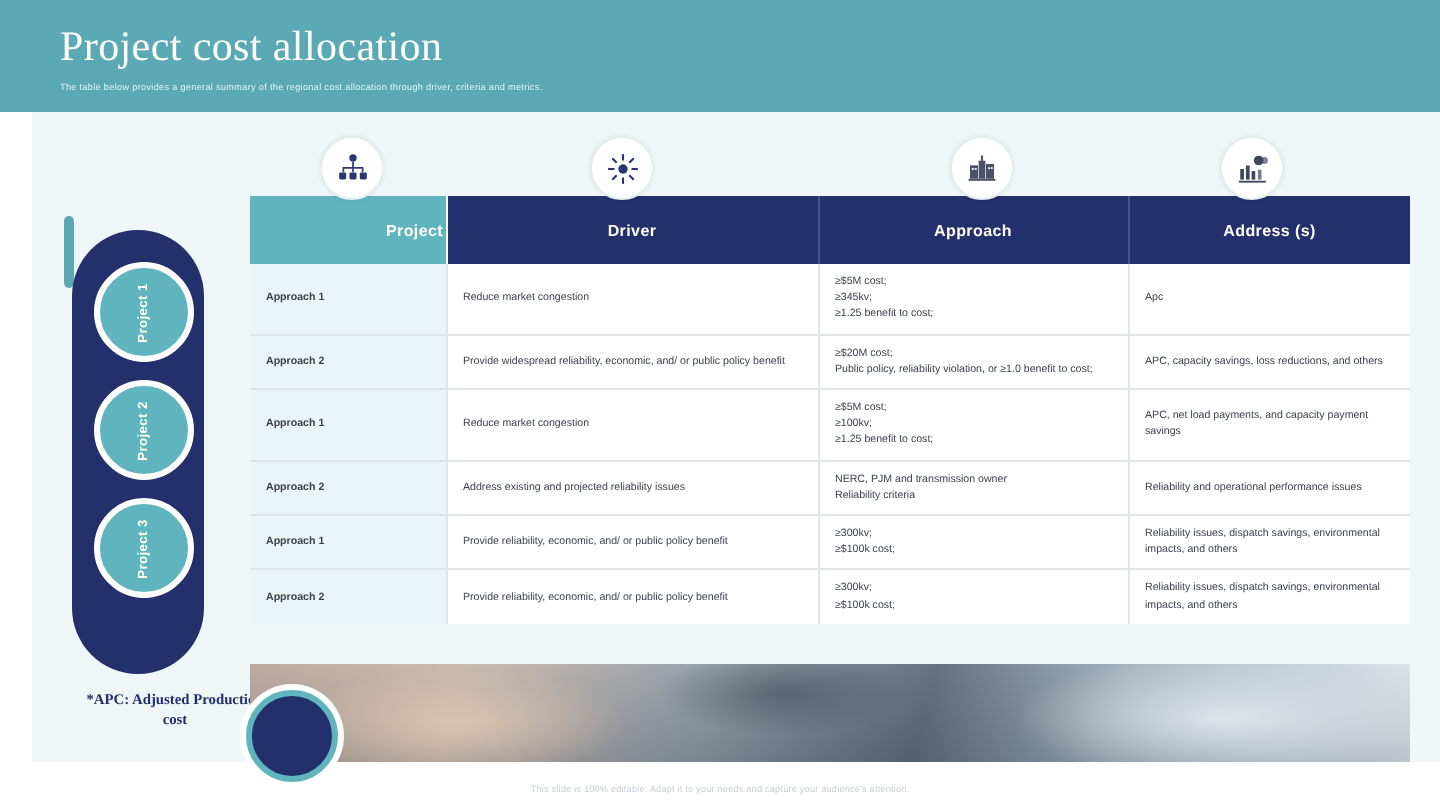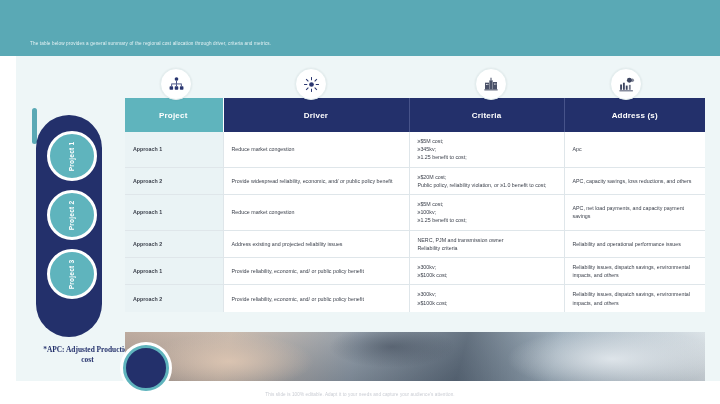--- a/index.html
+++ b/index.html
@@ -91,21 +91,21 @@
   .table col.c-criteria{width:155px;}
   .table col.c-metric{width:141px;}
 
   .table thead th{
     height:32px;background:#23306b;color:#ffffff;
     font-size:8px;font-weight:bold;text-align:center;vertical-align:middle;
     border-right:1px solid #47538a;
     letter-spacing:.2px;
   }
   .table thead th.th-project{
-    background:#5fb4bd;text-align:center;padding-left:0;border-right:1px solid #ffffff;
+    background:#5fb4bd;text-align:right;padding-left:0;border-right:1px solid #ffffff;
   }
   .table thead th:last-child{border-right:none;}
 
   .table tbody td{
     font-size:5.3px;color:#3a3f4a;vertical-align:middle;
     border-bottom:1px solid #dfe6ea;border-right:1px solid #dfe6ea;
     padding:5px 8px;line-height:1.55;
   }
   .table tbody td:last-child{border-right:none;}
   .table tbody tr:last-child td{border-bottom:none;}
@@ -144,20 +144,21 @@
     position:absolute;left:0;top:392px;width:720px;text-align:center;
     font-size:4.6px;color:#c9ccd3;letter-spacing:.1px;
   }
 </style>
 </head>
 <body>
 
 <div class="slide">
 
   <div class="header">
+    <div class="header-title">Project cost allocation</div>
     <div class="header-sub">The table below provides a general summary of the regional cost allocation through driver, criteria and metrics.</div>
   </div>
 
   <div class="body-panel"></div>
   <div class="left-strip"></div>
 
   <div class="pill-accent"></div>
   <div class="pill"></div>
 
   <div class="proj-circle c1">
@@ -230,21 +231,21 @@
     <colgroup>
       <col class="c-project">
         <col class="c-driver">
         <col class="c-criteria">
         <col class="c-metric">
     </colgroup>
     <thead>
       <tr>
         <th class="th-project">Project</th>
         <th>Driver</th>
-        <th>Criteria</th>
+        <th>Approach</th>
         <th>Address (s)</th>
       </tr>
     </thead>
     <tbody>
       <tr>
         <td class="td-project">Approach 1</td>
         <td>Reduce market congestion</td>
         <td>
           <span class="crit-line">≥$5M cost;</span>
           <span class="crit-line">≥345kv;</span>

